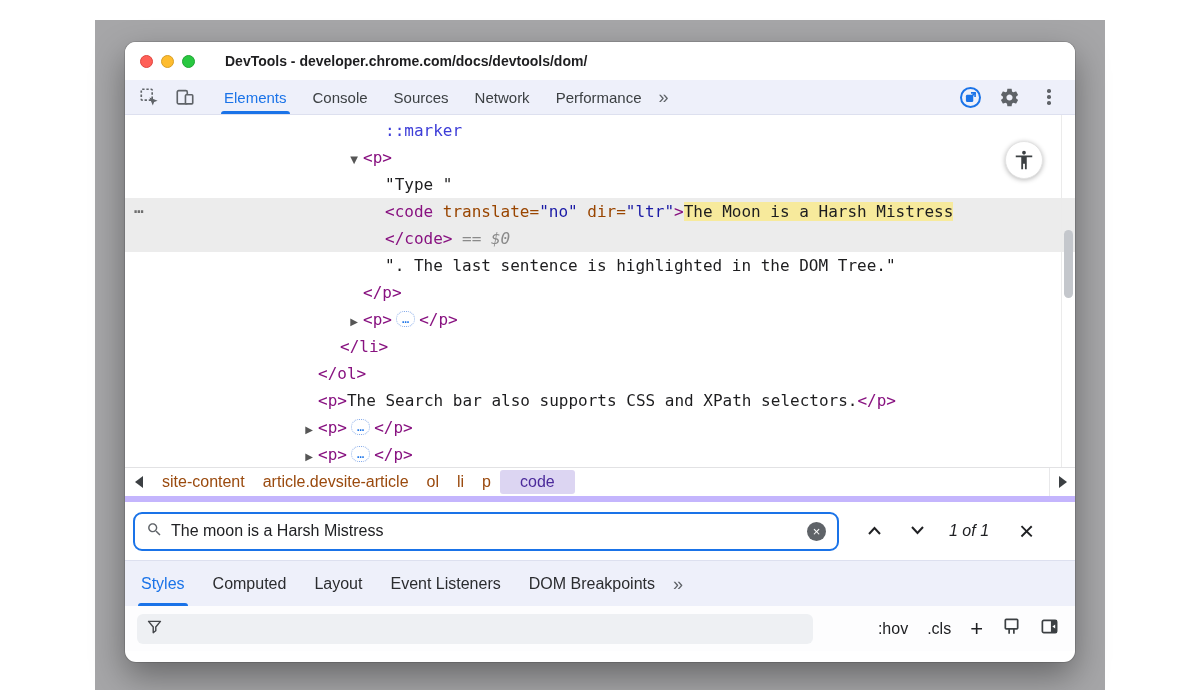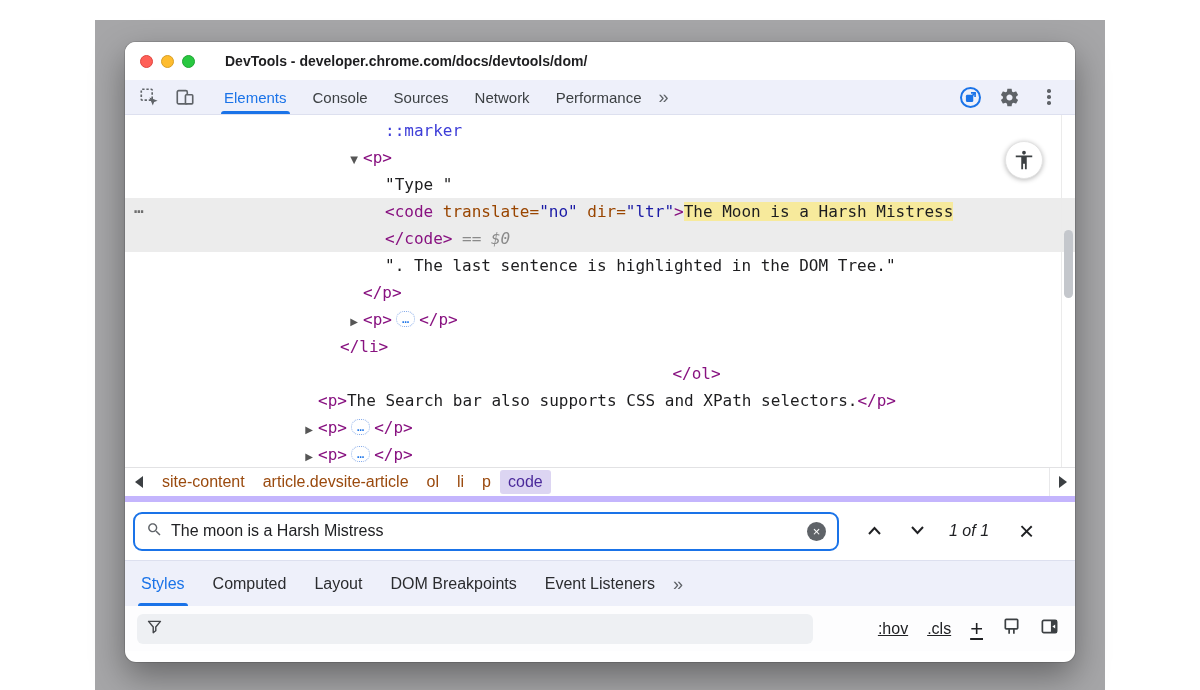--- a/index.html
+++ b/index.html
@@ -56,42 +56,42 @@
     background:#fff; border:1px solid #e3e3e3; box-shadow:0 1px 5px rgba(0,0,0,.28);
     display:flex; align-items:center; justify-content:center; z-index:3; }
   
   .crumbbar { height:35px; display:flex; align-items:center; background:#fff;
     border-top:1px solid #e2e2e4; border-bottom:6px solid #c4b5fd; }
   .crumb-left-btn { width:28px; display:flex; align-items:center; justify-content:center; height:100%; }
   .tri-left { width:0; height:0; border-top:6px solid transparent; border-bottom:6px solid transparent; border-right:8px solid #3c4043; }
   .tri-right { width:0; height:0; border-top:6px solid transparent; border-bottom:6px solid transparent; border-left:8px solid #3c4043; }
   .crumbs { display:flex; align-items:center; flex:1; overflow:hidden; }
   .crumb { font-size:16px; color:var(--crumb,#9a4a0e); padding:3px 9px; white-space:nowrap; }
-  .crumb.selected { background:var(--crumb_selected_bg,#dcd5f2); color:var(--crumb_selected_fg,#4b2a9b); border-radius:3px; padding:3px 8px; }
+  .crumb.selected { background:var(--crumb_selected_bg,#dcd5f2); color:var(--crumb_selected_fg,#4b2a9b); border-radius:3px; padding:3px 20px; }
   .crumb-right-btn { width:26px; height:100%; display:flex; align-items:center; justify-content:center; border-left:1px solid #e8e8ea; }
   
   .searchbar { height:58px; display:flex; align-items:center; background:#fff; padding:0 16px 0 8px; }
   .search-input { width:706px; height:39px; border:2px solid var(--accent,#1a73e8); border-radius:9px;
     display:flex; align-items:center; padding:0 11px; background:#fff; }
   .search-text { font-size:16px; color:#202124; flex:1; margin-left:8px; }
   .clear-btn { width:19px; height:19px; border-radius:50%; background:#5f6368; color:#fff;
     display:flex; align-items:center; justify-content:center; font-size:13px; line-height:1; }
   .find-nav { display:flex; align-items:center; margin-left:28px; gap:28px; }
   .match-count { font-size:16px; color:#202124; margin-left:24px; white-space:nowrap;font-style:italic; }
   .close-search { font-size:26px; color:#202124; margin-left:30px; line-height:1; }
   
   .styles-tabbar { height:46px; background:var(--toolbar_bg,#eef0fa); display:flex; align-items:center; border-top:1px solid #dde0ef; }
   .styles-tabbar .tabs2 { display:flex; height:100%; margin-left:2px; }
   .tab2 { display:flex; align-items:center; padding:0 14px; font-size:16px; color:#2b2c2f; position:relative; white-space:nowrap; }
   .tab2.active { color:var(--accent,#1a73e8); }
   .tab2.active::after { content:""; position:absolute; left:11px; right:11px; bottom:0; height:3px; background:var(--accent,#1a73e8); border-radius:3px 3px 0 0; }
   
   .filterbar { height:45px; display:flex; align-items:center; background:#fdfdfe; padding:0 16px 0 12px; }
   .filter-field { width:676px; height:30px; background:#eef0f3; border-radius:6px; display:flex; align-items:center; padding:0 9px; }
-  .styles-tools { margin-left:auto; display:flex; align-items:center; gap:19px; font-size:16px; color:#202124;text-decoration:underline; }
+  .styles-tools { margin-left:auto; display:flex; align-items:center; gap:19px; font-size:16px; color:#202124; }
   .plus-btn { font-size:22px; line-height:1; color:#202124; }
 </style>
 </head>
 <body>
 
 <div class="stage">
   <div class="gray-frame">
     <div class="window">
 
       <div class="titlebar">
@@ -151,21 +151,21 @@
         <div id="dom-rows">
             <div class="row" style="padding-left: 260px;"><span class="seg-pseudo">::marker</span></div>
             <div class="row" style="padding-left: 238px;"><span class="arrow">▼</span><span class="seg-tag">&lt;p&gt;</span></div>
             <div class="row" style="padding-left: 260px;"><span class="seg-text">"Type "</span></div>
             <div class="row selected" style="padding-left: 260px;"><span class="gutter">…</span><span class="seg-tag">&lt;code</span><span class="seg-attr"> translate=</span><span class="seg-val">"no"</span><span class="seg-attr"> dir=</span><span class="seg-val">"ltr"</span><span class="seg-tag">&gt;</span><span class="seg-hl">The Moon is a Harsh Mistress</span></div>
             <div class="row selected" style="padding-left: 260px;"><span class="seg-tag">&lt;/code&gt;</span><span class="seg-dim"> == </span><span class="seg-dollar">$0</span></div>
             <div class="row" style="padding-left: 260px;"><span class="seg-text">". The last sentence is highlighted in the DOM Tree."</span></div>
             <div class="row" style="padding-left: 238px;"><span class="seg-tag">&lt;/p&gt;</span></div>
             <div class="row" style="padding-left: 238px;"><span class="arrow">▶</span><span class="seg-tag">&lt;p&gt;</span><span class="seg-ellipsis">…</span><span class="seg-tag">&lt;/p&gt;</span></div>
             <div class="row" style="padding-left: 215px;"><span class="seg-tag">&lt;/li&gt;</span></div>
-            <div class="row" style="padding-left: 193px; text-align: center;"><span class="seg-tag">&lt;/ol&gt;</span></div>
+            <div class="row" style="padding-left: 193px;"><span class="seg-tag">&lt;/ol&gt;</span></div>
             <div class="row" style="padding-left: 193px;"><span class="seg-tag">&lt;p&gt;</span><span class="seg-text">The Search bar also supports CSS and XPath selectors.</span><span class="seg-tag">&lt;/p&gt;</span></div>
             <div class="row" style="padding-left: 193px;"><span class="arrow">▶</span><span class="seg-tag">&lt;p&gt;</span><span class="seg-ellipsis">…</span><span class="seg-tag">&lt;/p&gt;</span></div>
             <div class="row" style="padding-left: 193px;"><span class="arrow">▶</span><span class="seg-tag">&lt;p&gt;</span><span class="seg-ellipsis">…</span><span class="seg-tag">&lt;/p&gt;</span></div>
           </div>
         <div class="a11y-btn">
           <svg width="22" height="22" viewBox="0 0 24 24" fill="#3c4043">
               <path d="M12 2c1.1 0 2 .9 2 2s-.9 2-2 2-2-.9-2-2 .9-2 2-2zm9 7h-6v13h-2v-6h-2v6H9V9H3V7h18v2z"></path>
             </svg>
         </div>
         <div class="scroll-divider"></div>
@@ -215,22 +215,22 @@
         </div>
         <span class="match-count">1 of 1</span>
         <span class="close-search">×</span>
       </div>
 
       <div class="styles-tabbar">
         <nav class="tabs2" id="styles-tabs">
             <div class="tab2 active">Styles</div>
             <div class="tab2">Computed</div>
             <div class="tab2">Layout</div>
+            <div class="tab2">Event Listeners</div>
             <div class="tab2">DOM Breakpoints</div>
-            <div class="tab2">Event Listeners</div>
           </nav>
         <span class="more-chev">»</span>
       </div>
 
       <div class="filterbar">
         <div class="filter-field">
           <span>
             <svg width="17" height="17" viewBox="0 0 20 20">
                 <path d="M3 4h14l-5.5 6.5V15l-3 2.2V10.5L3 4z" fill="none" stroke="#44464a" stroke-width="1.7" stroke-linejoin="round"></path>
               </svg>

